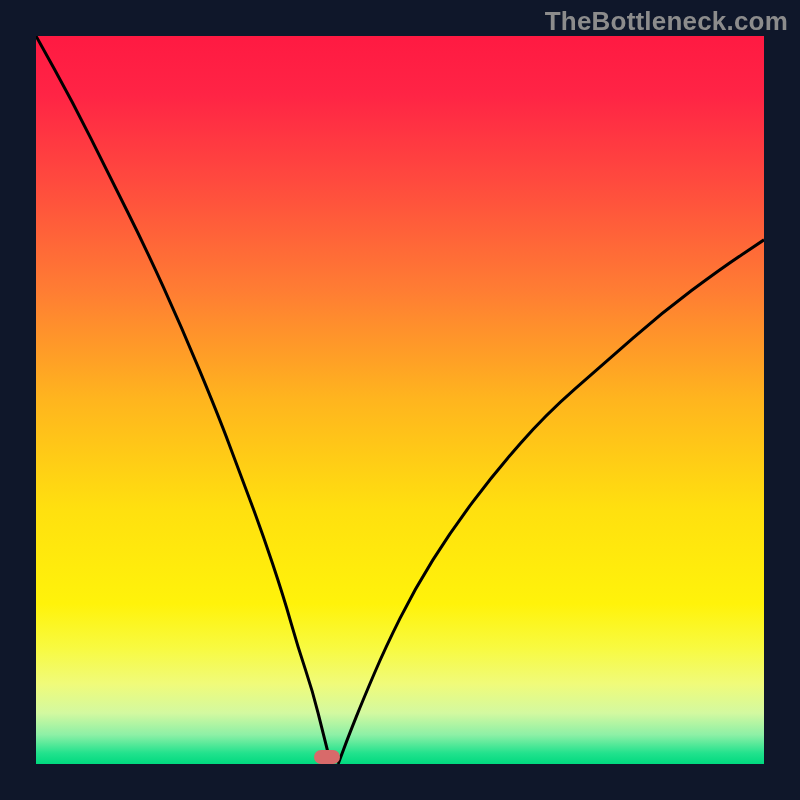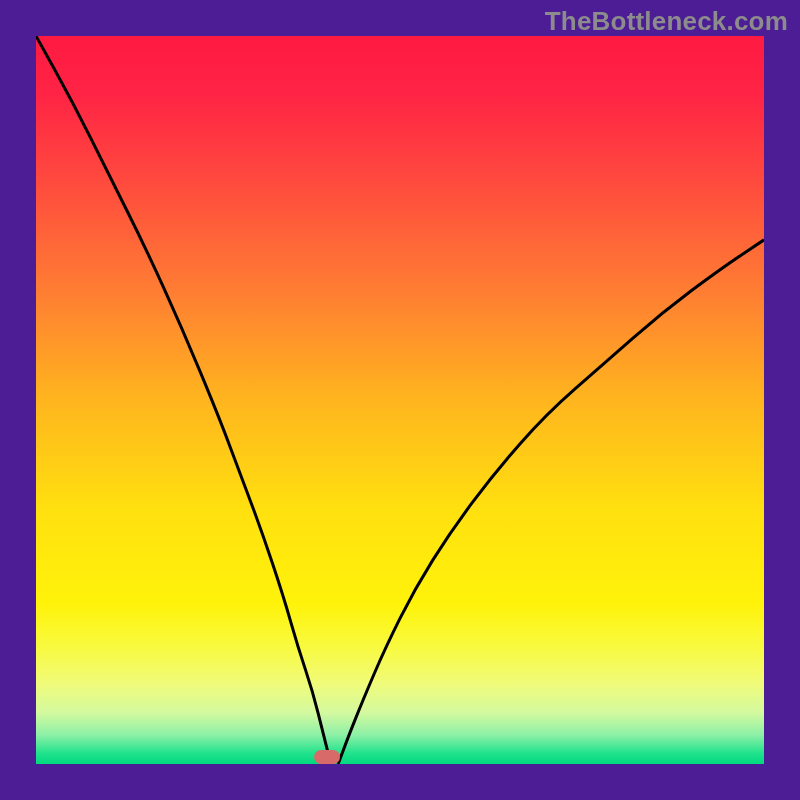--- a/index.html
+++ b/index.html
@@ -9,21 +9,21 @@
     height: 800px;
     background: #000000;
     overflow: hidden;
   }
   .frame {
     position: absolute;
     left: 0;
     top: 0;
     width: 800px;
     height: 800px;
-    background: #4c1d95;
+    background: #0f172a;
   }
   .plot-area {
     position: absolute;
     left: 36px;
     top: 36px;
     width: 728px;
     height: 728px;
     overflow: hidden;
   }
   .gradient {

